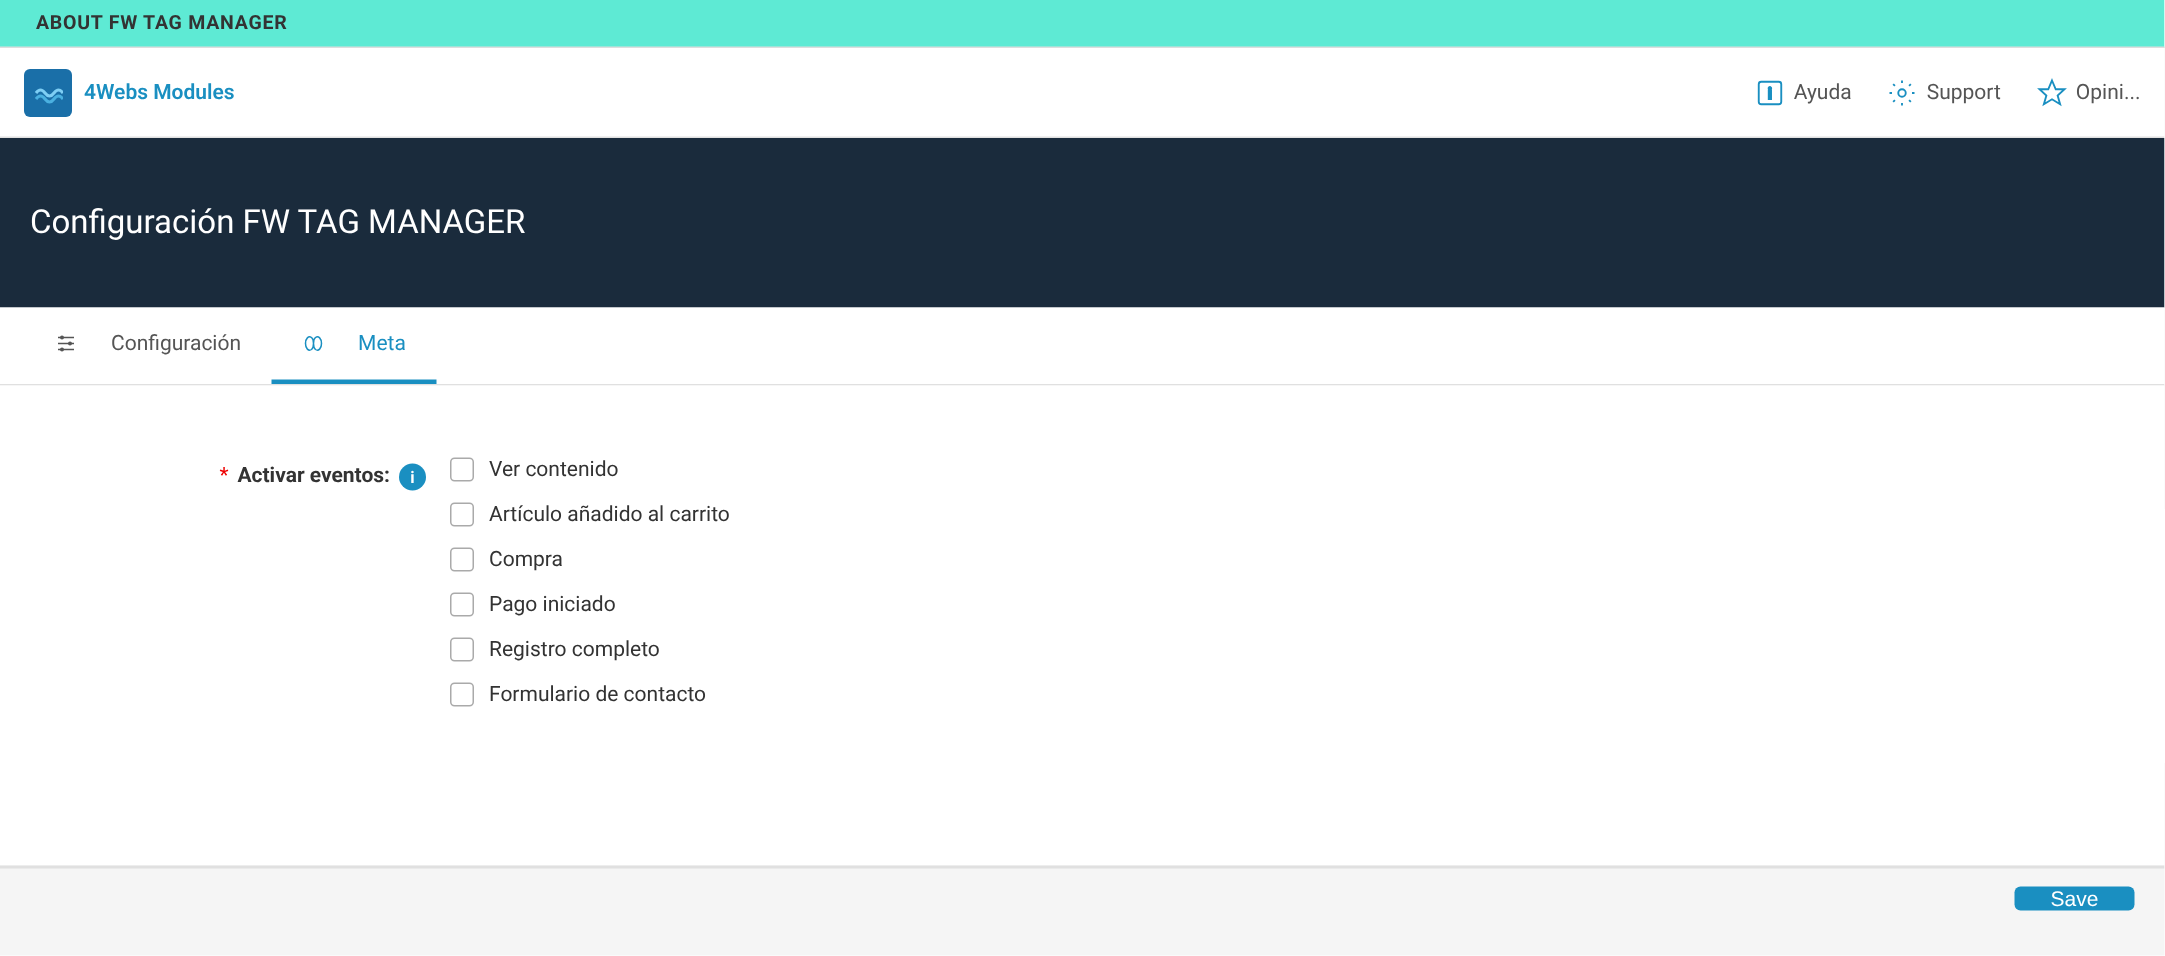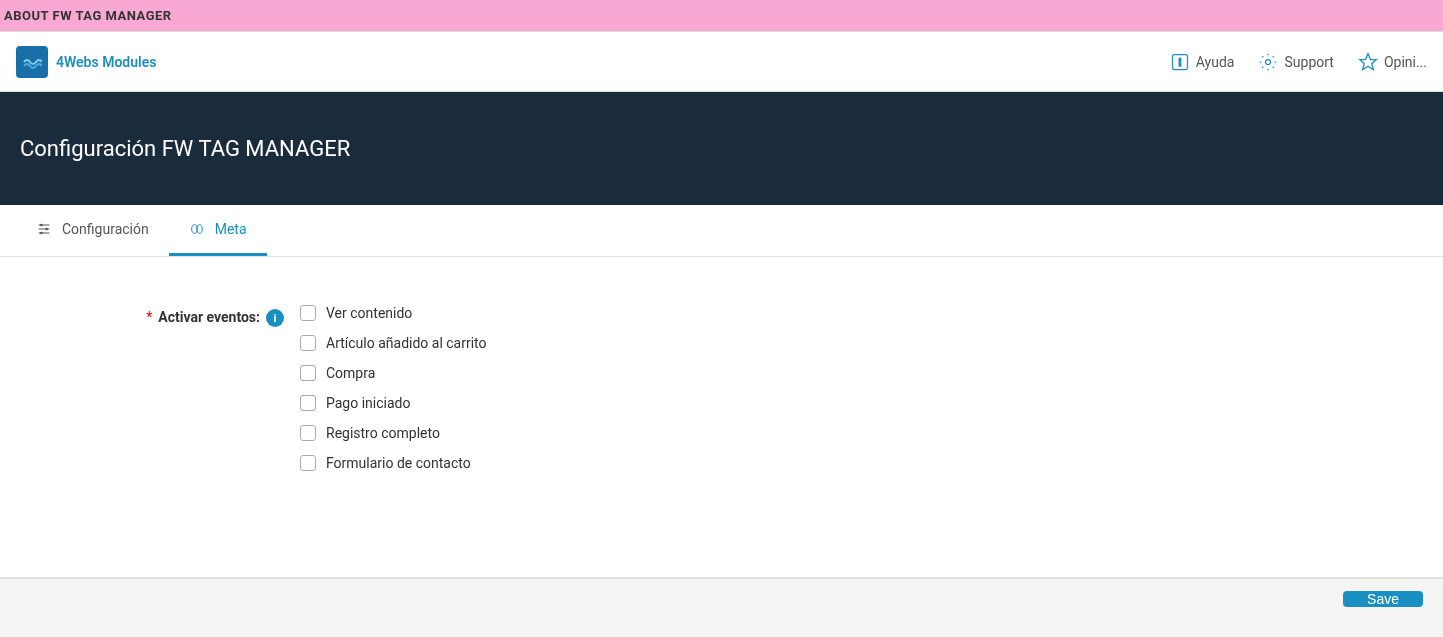--- a/index.html
+++ b/index.html
@@ -1,21 +1,21 @@
 <!DOCTYPE html>
 <html><head>
   <meta charset="utf-8">
   <style>
     * { box-sizing: border-box; margin: 0; padding: 0; }
     body { font-family: -apple-system, BlinkMacSystemFont, 'Segoe UI', Roboto, sans-serif; background: #f5f5f5; color: #333; }
 
     
     .top-bar {
-      background: #f9a8d4;
-      padding: 8px 4px;
+      background: #5eead4;
+      padding: 8px 24px;
       font-size: 13px;
       font-weight: 700;
       color: #333;
       letter-spacing: 0.5px;
       border-bottom: 1px solid #ddd;
     }
 
     
     .brand-bar {
       background: #fff;
@@ -104,21 +104,21 @@
     .tabs-bar {
       background: #fff;
       display: flex;
       align-items: center;
       border-bottom: 1px solid #e0e0e0;
       padding: 0 16px;
     }
     .tab {
       display: flex;
       align-items: center;
-      gap: 10px;
+      gap: 22px;
       padding: 16px 20px;
       font-size: 14px;
       color: #555;
       cursor: pointer;
       border-bottom: 3px solid transparent;
       position: relative;
     }
     .tab.active {
       color: #1a8fc1;
       border-bottom: 3px solid #1a8fc1;

